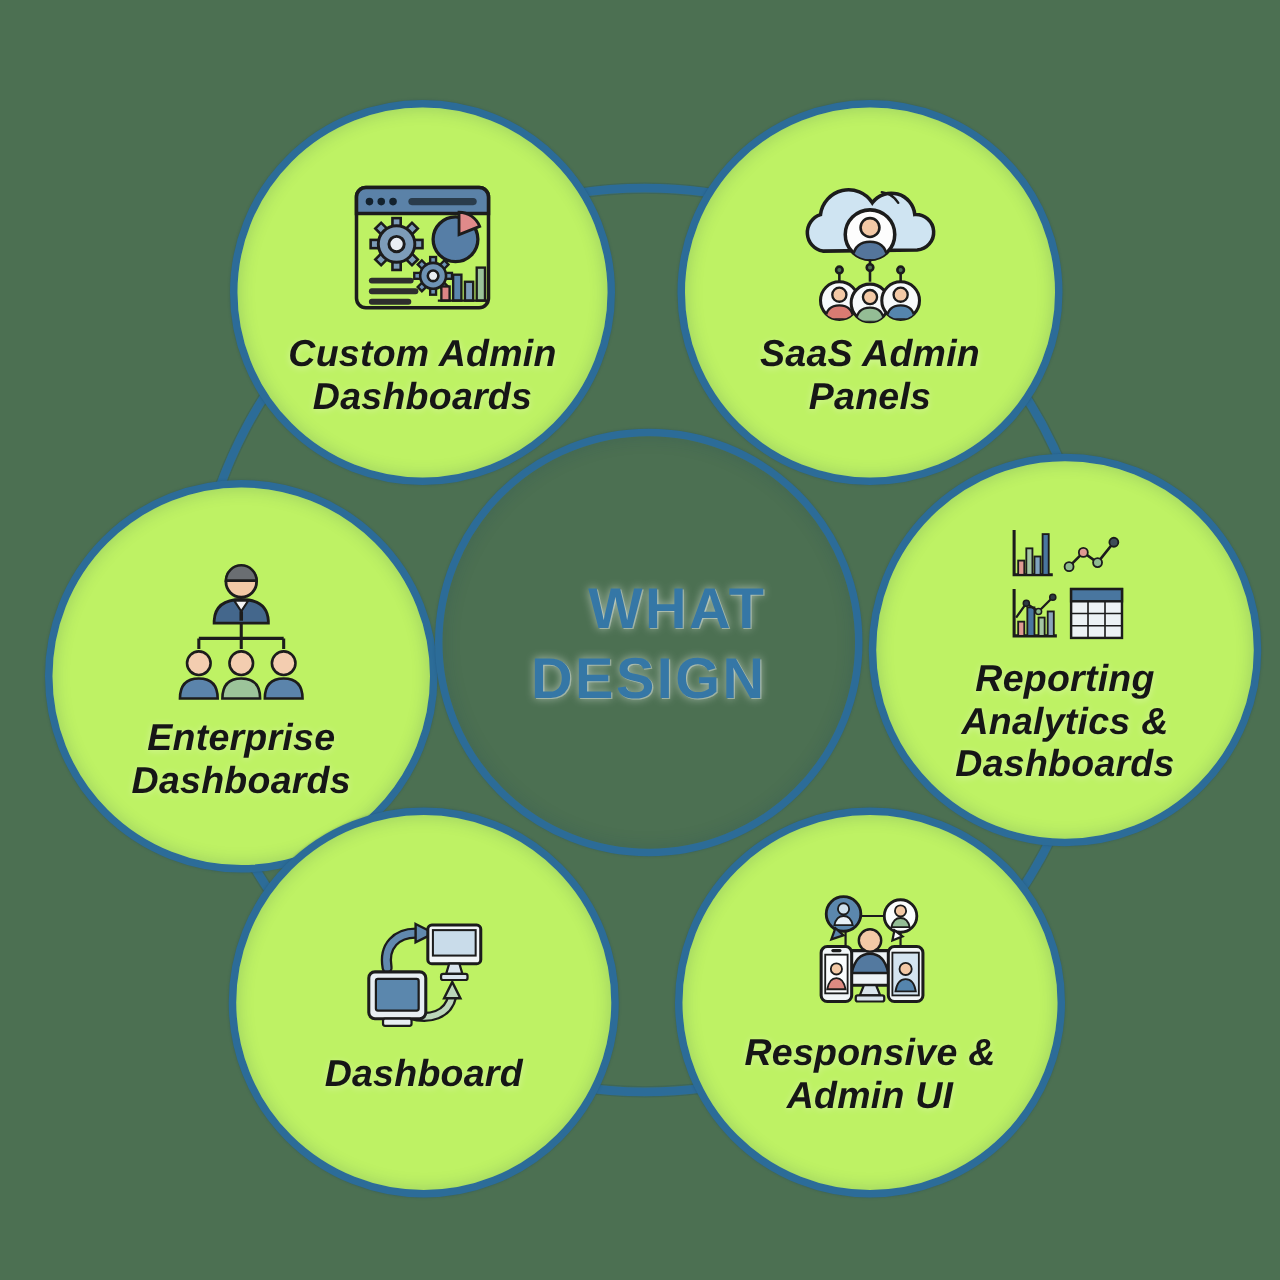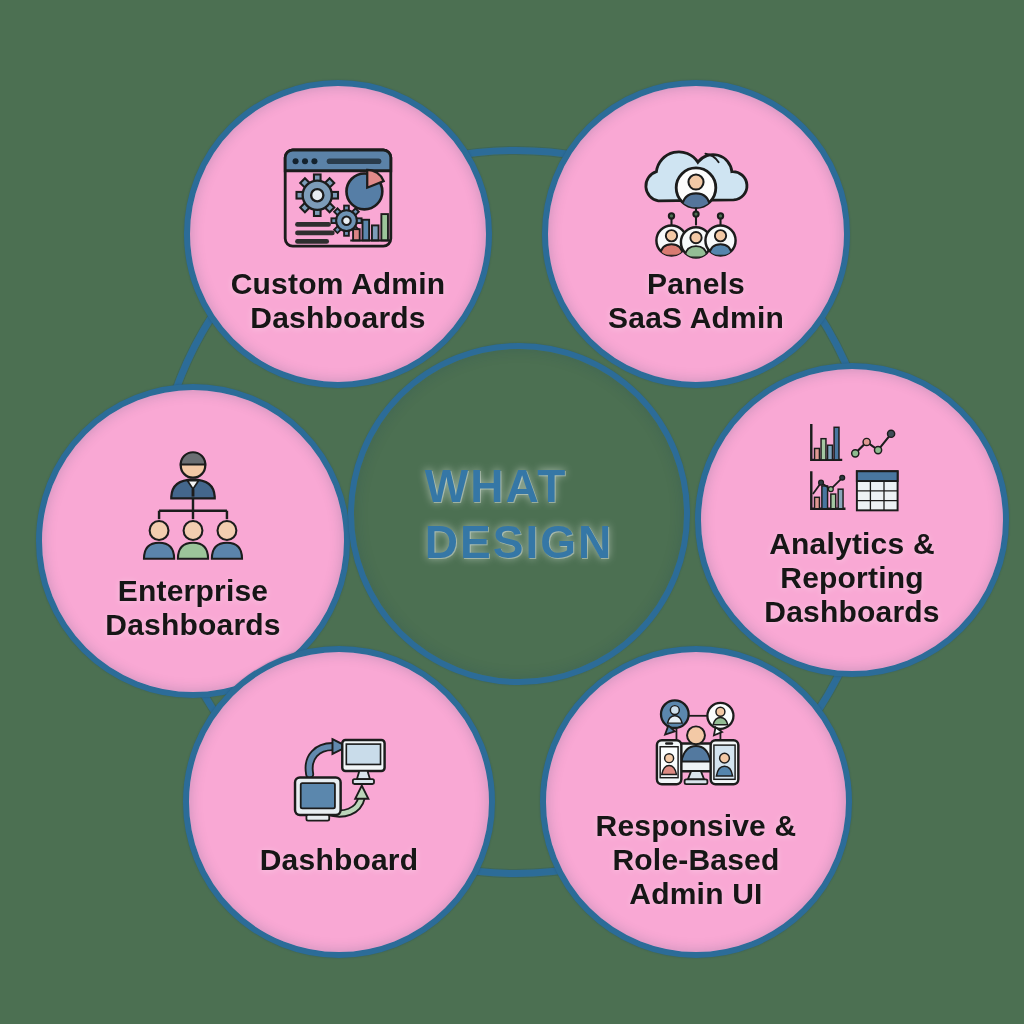--- a/index.html
+++ b/index.html
@@ -4,24 +4,24 @@
 <style>
   html,body{margin:0;padding:0;}
   body{background:#4c7052;font-family:"Liberation Sans","DejaVu Sans",sans-serif;}
   .stage{position:relative;width:1024px;height:1024px;background:#4c7052;overflow:hidden;}
 
   
   .ring{position:absolute;left:151px;top:147px;width:716px;height:716px;
         border:7px solid #2c6c98;border-radius:50%;z-index:1;
         box-shadow:0 0 0 1px rgba(25,70,105,.25), inset 0 0 0 1px rgba(25,70,105,.25);}
 
-  .node{position:absolute;z-index:2;border-radius:50%;background:#f9a8d4;
+  .node{position:absolute;z-index:2;border-radius:50%;background:#bef264;
         border:6px solid #2c6c98;display:flex;flex-direction:column;
         align-items:center;justify-content:center;gap:2px;text-align:center;
-        box-shadow:inset 0 0 14px rgba(24,62,92,.22), 0 0 2px rgba(24,62,92,.35);}
+        box-shadow:inset 0 0 14px rgba(24,62,92,.22), 0 0 2px rgba(24,62,92,.35);font-style:italic;}
   .node .icon{line-height:0;}
   .node .icon svg{width:142px;height:132px;}
   .node.three .icon svg{width:122px;height:114px;}
 
   .label{font-weight:700;font-size:30px;line-height:1.14;color:#161616;
          letter-spacing:.2px;text-shadow:0 1px 6px rgba(255,255,255,.35);}
   .label span{display:block;}
 
   
   .n-tl{left:184px;top:80px;width:296px;height:296px;}
@@ -29,21 +29,21 @@
   .n-l {left:36px;top:384px;width:302px;height:302px;}
   .n-r {left:695px;top:363px;width:302px;height:302px;}
   .n-bl{left:183px;top:646px;width:300px;height:300px;}
   .n-br{left:540px;top:646px;width:300px;height:300px;text-align:center;}
 
   .center-node{position:absolute;z-index:3;left:348px;top:343px;width:330px;height:330px;
         border-radius:50%;background:#4c7052;border:6px solid #2c6c98;
         display:flex;align-items:center;justify-content:center;
         box-shadow:inset 0 0 14px rgba(24,62,92,.22), 0 0 2px rgba(24,62,92,.35);}
   .center-title{font-weight:800;font-size:46px;line-height:1.22;letter-spacing:2px;
-        color:#3577a6;text-align:left;
+        color:#3577a6;text-align:right;
         text-shadow:0 0 8px rgba(255,255,255,.55),1px 1px 0 rgba(255,255,255,.35);}
   .center-title span{display:block;}
 </style>
 </head>
 <body>
 
 <div class="stage">
 
   <div class="ring"></div>
 
@@ -156,22 +156,22 @@
           <path d="M58 132 q1-12 12-12 q11 0 12 12 z" fill="#94bd95" stroke="#1c1c1c" stroke-width="2"></path>
           </g>
         <circle cx="96" cy="114" r="16" fill="#f7fafb" stroke="#1c1c1c" stroke-width="2.6"></circle>
         <g clip-path="url(#c2c)">
             <circle cx="96" cy="109" r="6" fill="#f3c9a6" stroke="#1c1c1c" stroke-width="2"></circle>
           <path d="M84 130 q1-12 12-12 q11 0 12 12 z" fill="#5585ad" stroke="#1c1c1c" stroke-width="2"></path>
           </g>
       </svg>
     </span>
     <div class="label">
+      <span>SaaS Admin</span>
       <span>Panels</span>
-      <span>SaaS Admin</span>
     </div>
   </div>
 
   <div class="node n-l">
     <span class="icon">
       <svg viewBox="0 0 140 140">
         <circle cx="70" cy="27" r="13" fill="#f3c9a6" stroke="#1c1c1c" stroke-width="2.4"></circle>
         <path d="M57 26 a13 13 0 0 1 26 0 z" fill="#6a6e72" stroke="#1c1c1c" stroke-width="2.2"></path>
         <path d="M47 60 q1-18 23-18 q22 0 23 18 v2 h-46 z" fill="#44678c" stroke="#1c1c1c" stroke-width="2.4"></path>
         <path d="M64 43 l6 9 l6-9 z" fill="#f5f5f5" stroke="#1c1c1c" stroke-width="1.8"></path>
@@ -233,22 +233,22 @@
         <rect x="76" y="74" width="50" height="12" fill="#49769f" stroke="#1c1c1c" stroke-width="2.4"></rect>
         <g stroke="#1c1c1c" stroke-width="1.6" fill="none">
           <line x1="76" y1="98" x2="126" y2="98"></line>
             <line x1="76" y1="110" x2="126" y2="110"></line>
           <line x1="92.6" y1="86" x2="92.6" y2="122"></line>
             <line x1="109.3" y1="86" x2="109.3" y2="122"></line>
         </g>
       </svg>
     </span>
     <div class="label">
+      <span>Reporting</span>
       <span>Analytics &amp;</span>
-      <span>Reporting</span>
       <span>Dashboards</span>
     </div>
   </div>
 
   <div class="node n-bl three">
     <span class="icon">
       <svg viewBox="0 0 140 140">
         <path d="M34 58 C30 36, 44 24, 62 24" fill="none" stroke="#1c1c1c" stroke-width="11" stroke-linecap="round"></path>
         <path d="M34 58 C30 36, 44 24, 62 24" fill="none" stroke="#6189ae" stroke-width="6.5" stroke-linecap="round"></path>
         <polygon points="62,15 80,24 62,33" fill="#6189ae" stroke="#1c1c1c" stroke-width="2.4"></polygon>
@@ -297,18 +297,17 @@
         <circle cx="44" cy="21" r="5.5" fill="#cfe0ec" stroke="#1c1c1c" stroke-width="1.8"></circle>
         <path d="M35 37 q2-9 9-9 q7 0 9 9 z" fill="#e8f0f6" stroke="#1c1c1c" stroke-width="1.8"></path>
         <circle cx="100" cy="28" r="16" fill="#fbfdfe" stroke="#1c1c1c" stroke-width="2.8"></circle>
         <path d="M94 42 l-2 10 l10-4 z" fill="#fbfdfe" stroke="#1c1c1c" stroke-width="2.2"></path>
         <circle cx="100" cy="23" r="5.5" fill="#f3c9a6" stroke="#1c1c1c" stroke-width="1.8"></circle>
         <path d="M91 39 q2-9 9-9 q7 0 9 9 z" fill="#94bd95" stroke="#1c1c1c" stroke-width="1.8"></path>
       </svg>
     </span>
     <div class="label">
       <span>Responsive &amp;</span>
-      <span>Role-Based</span>
       <span>Admin UI</span>
     </div>
   </div>
 
 </div>
 
 </body></html>

